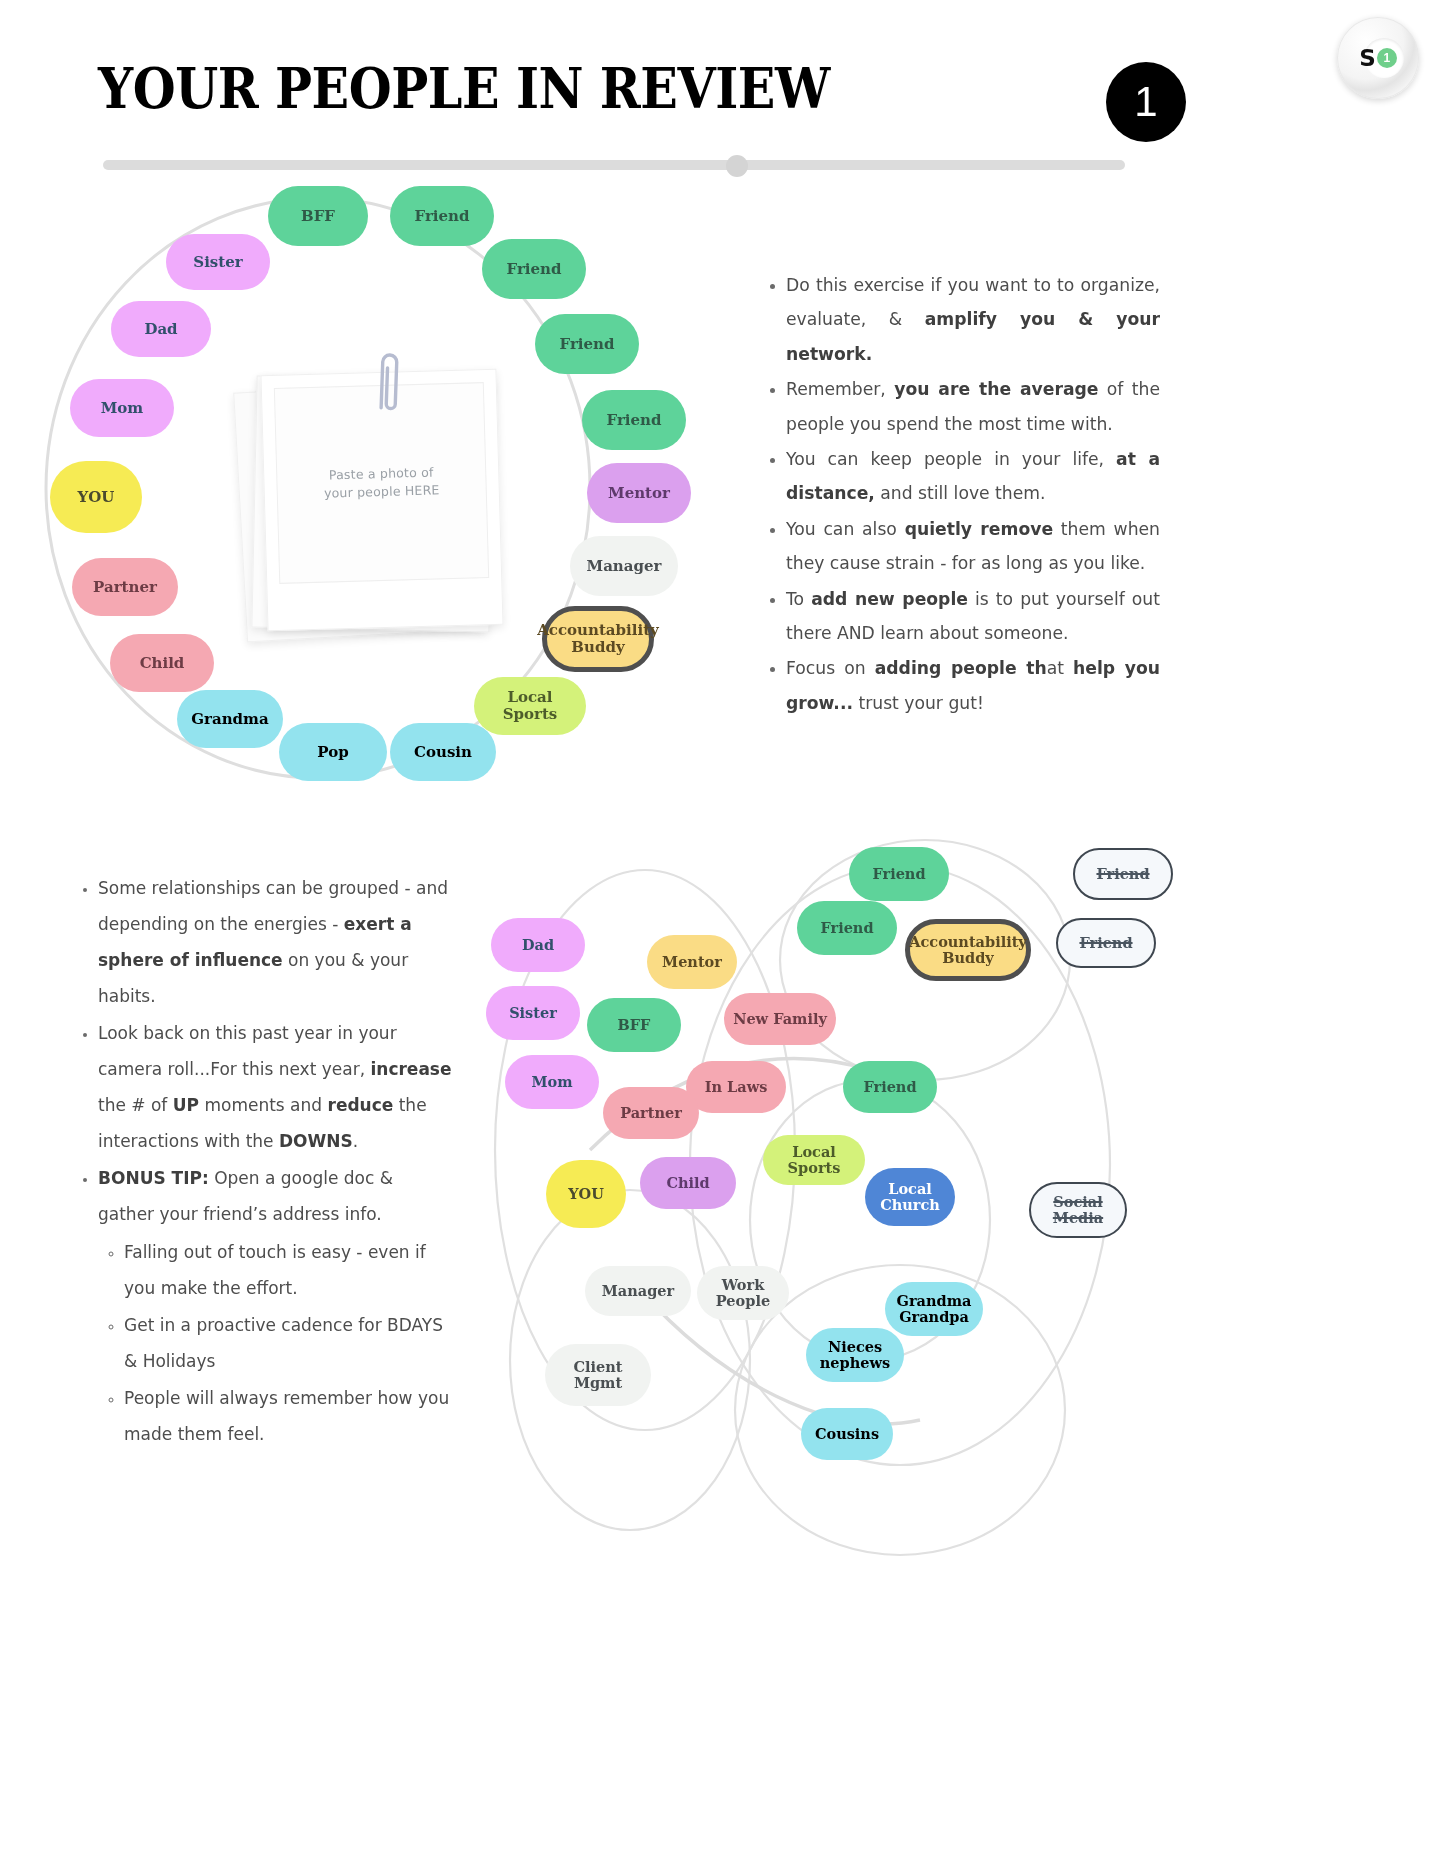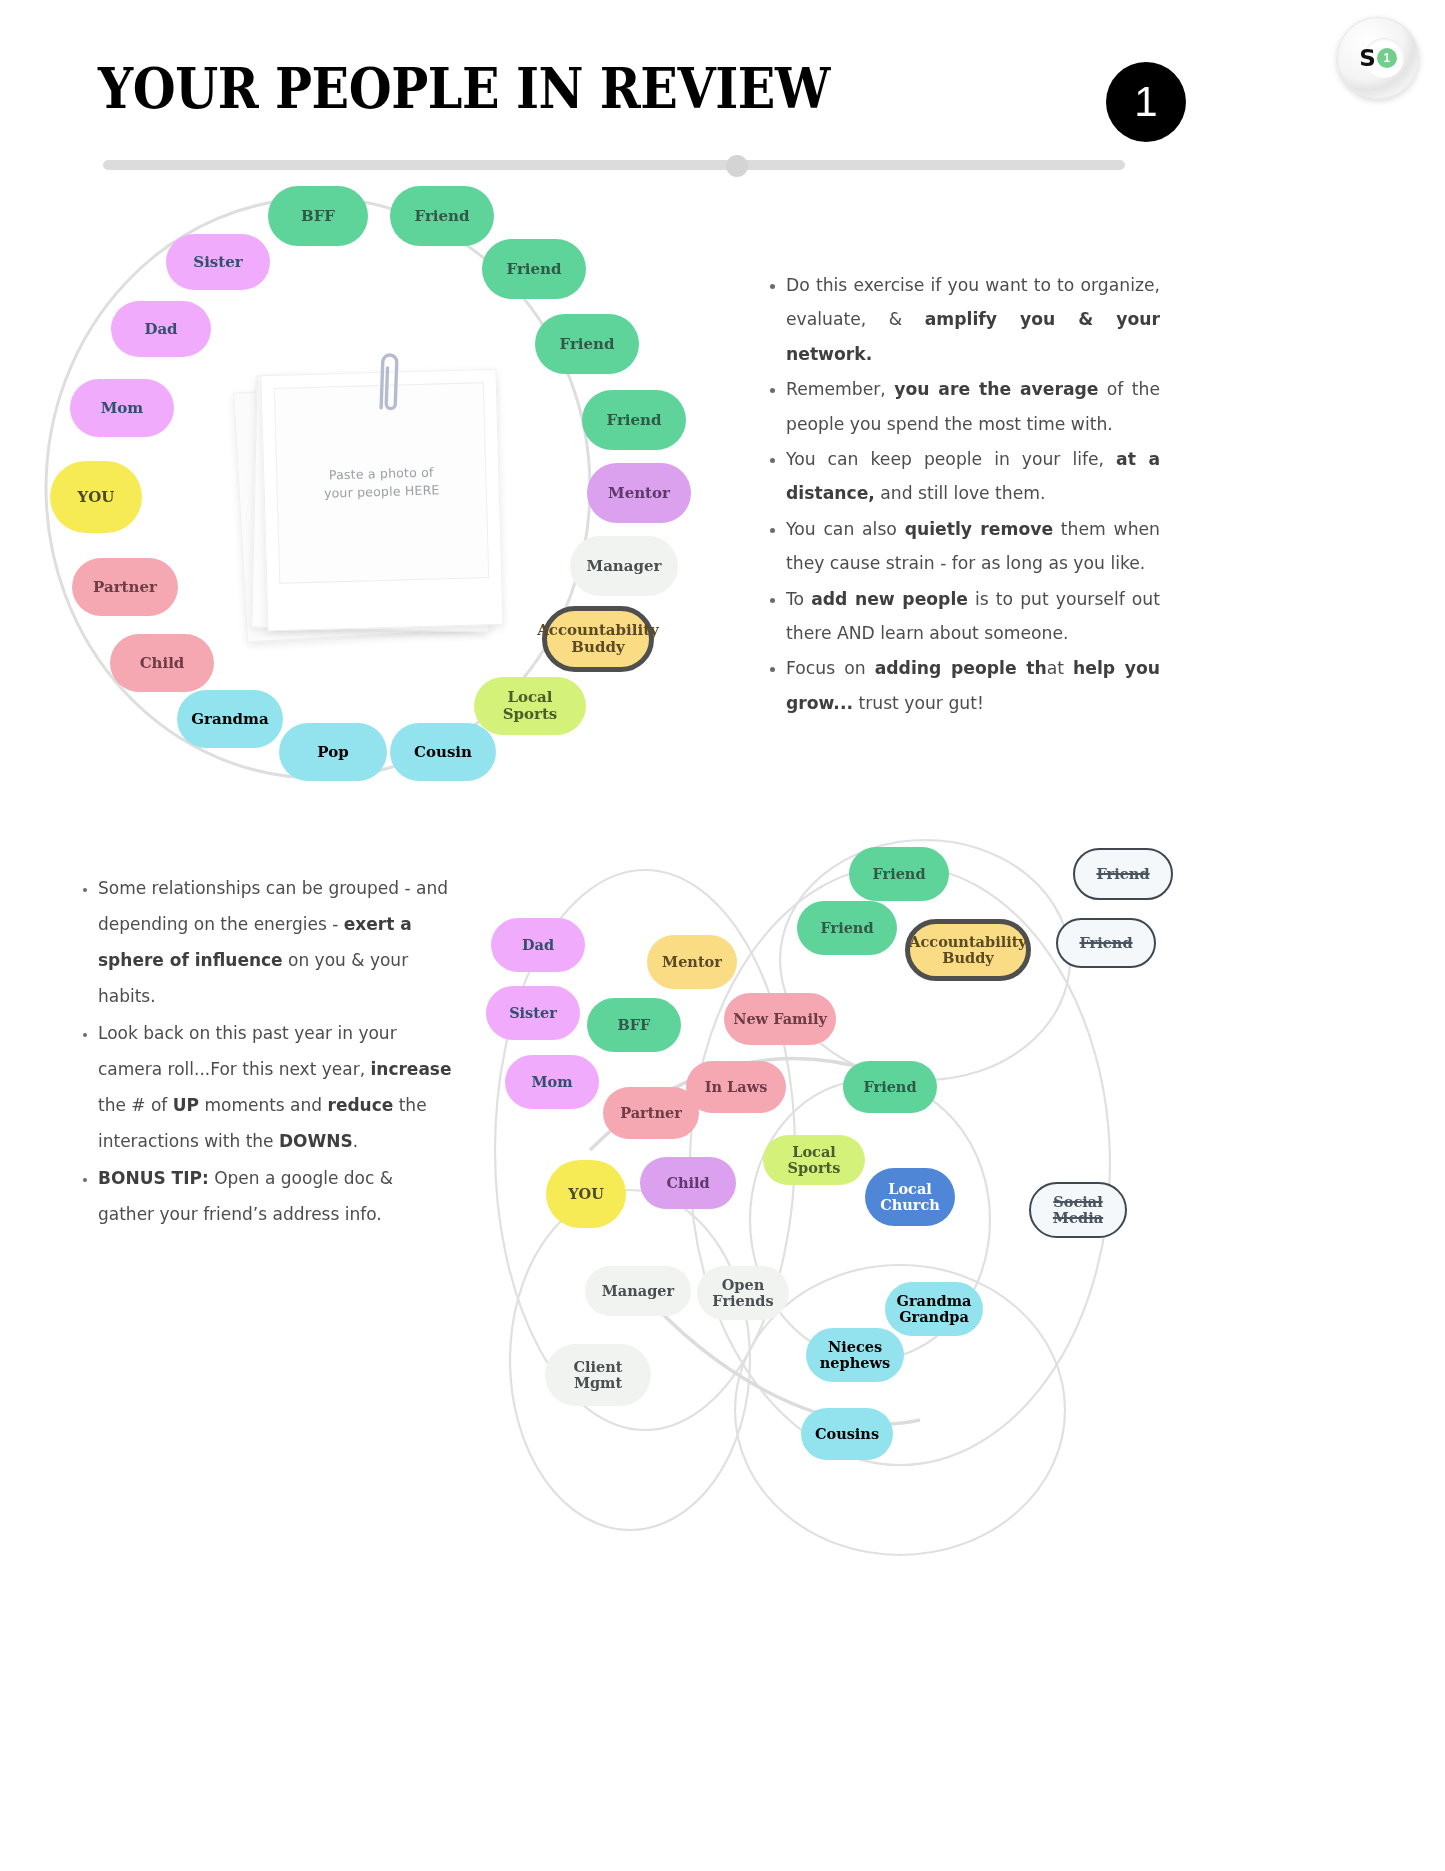--- a/index.html
+++ b/index.html
@@ -411,35 +411,39 @@
     <div class="pill navy" style="left: 865px; top: 1168px; width: 90px; height: 58px; font-size: 14.5px;">
       <span>Local Church</span>
     </div>
     <div class="pill outline" style="left: 1029px; top: 1182px; width: 98px; height: 56px; font-size: 14.5px;">
       <span>Social Media</span>
     </div>
     <div class="pill grey" style="left: 585px; top: 1266px; width: 106px; height: 50px; font-size: 14.5px;">
       <span>Manager</span>
     </div>
     <div class="pill grey" style="left: 697px; top: 1266px; width: 92px; height: 54px; font-size: 14.5px;">
-      <span>Open Friends</span>
+      <span>Work People</span>
     </div>
     <div class="pill cyan" style="left: 885px; top: 1282px; width: 98px; height: 54px; font-size: 14.5px;">
       <span>Grandma Grandpa</span>
     </div>
     <div class="pill cyan" style="left: 806px; top: 1328px; width: 98px; height: 54px; font-size: 14.5px;">
       <span>Nieces nephews</span>
     </div>
     <div class="pill grey" style="left: 545px; top: 1344px; width: 106px; height: 62px; font-size: 14.5px;">
       <span>Client Mgmt</span>
     </div>
     <div class="pill cyan" style="left: 801px; top: 1408px; width: 92px; height: 52px; font-size: 14.5px;">
       <span>Cousins</span>
     </div>
   </div>
 
 <div class="bullets" id="bottom-bullets">
   <ul>
       <li>Some relationships can be grouped - and depending on the energies - <b>exert a sphere of influence</b> on you &amp; your habits.</li>
       <li>Look back on this past year in your camera roll...For this next year, <b>increase</b> the # of <b>UP</b> moments and <b>reduce</b> the interactions with the <b>DOWNS</b>.</li>
-      <li><b>BONUS TIP:</b> Open a google doc &amp; gather your friend’s address info.</li>
+      <li><b>BONUS TIP:</b> Open a google doc &amp; gather your friend’s address info.<ul>
+          <li>Falling out of touch is easy - even if you make the effort.</li>
+          <li>Get in a proactive cadence for BDAYS &amp; Holidays</li>
+          <li>People will always remember how you made them feel.</li>
+        </ul></li>
     </ul>
 </div>
 
 </body></html>

